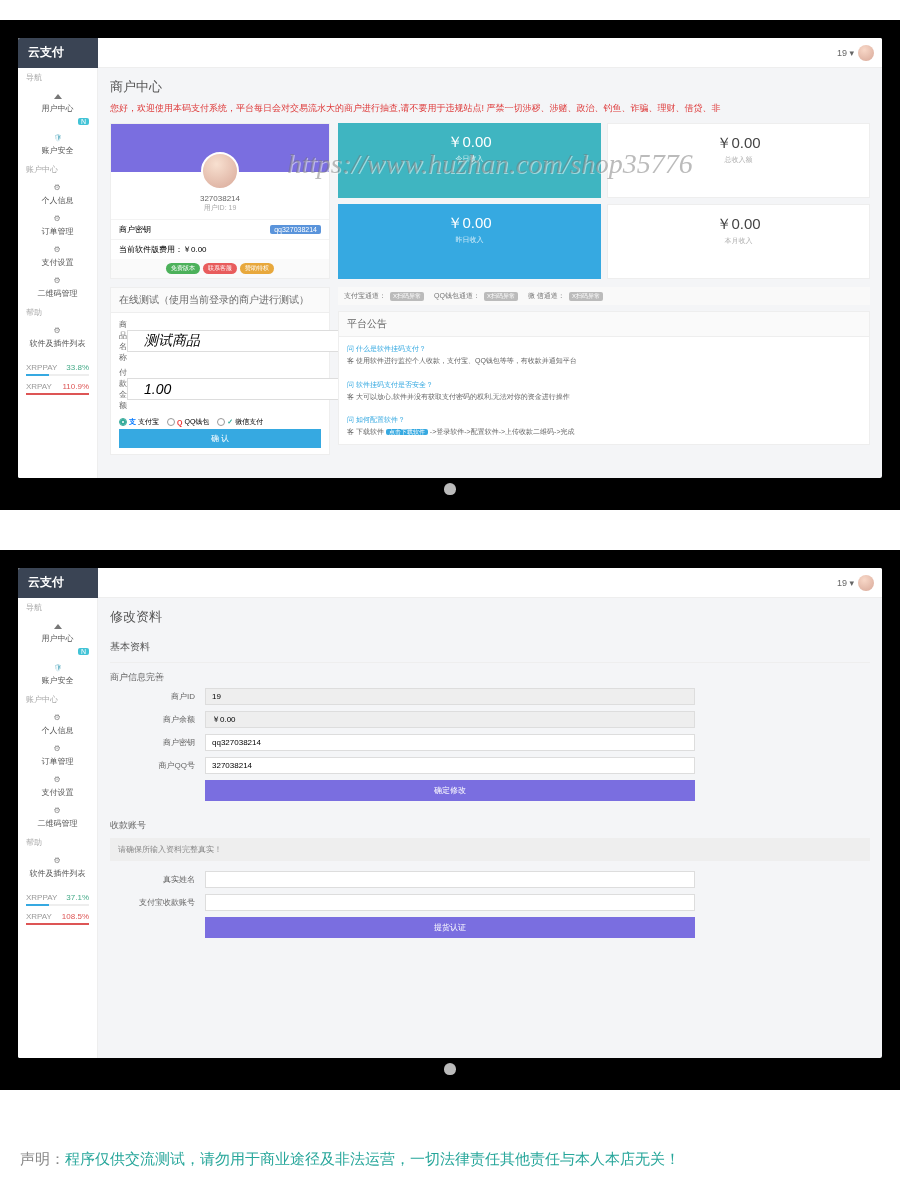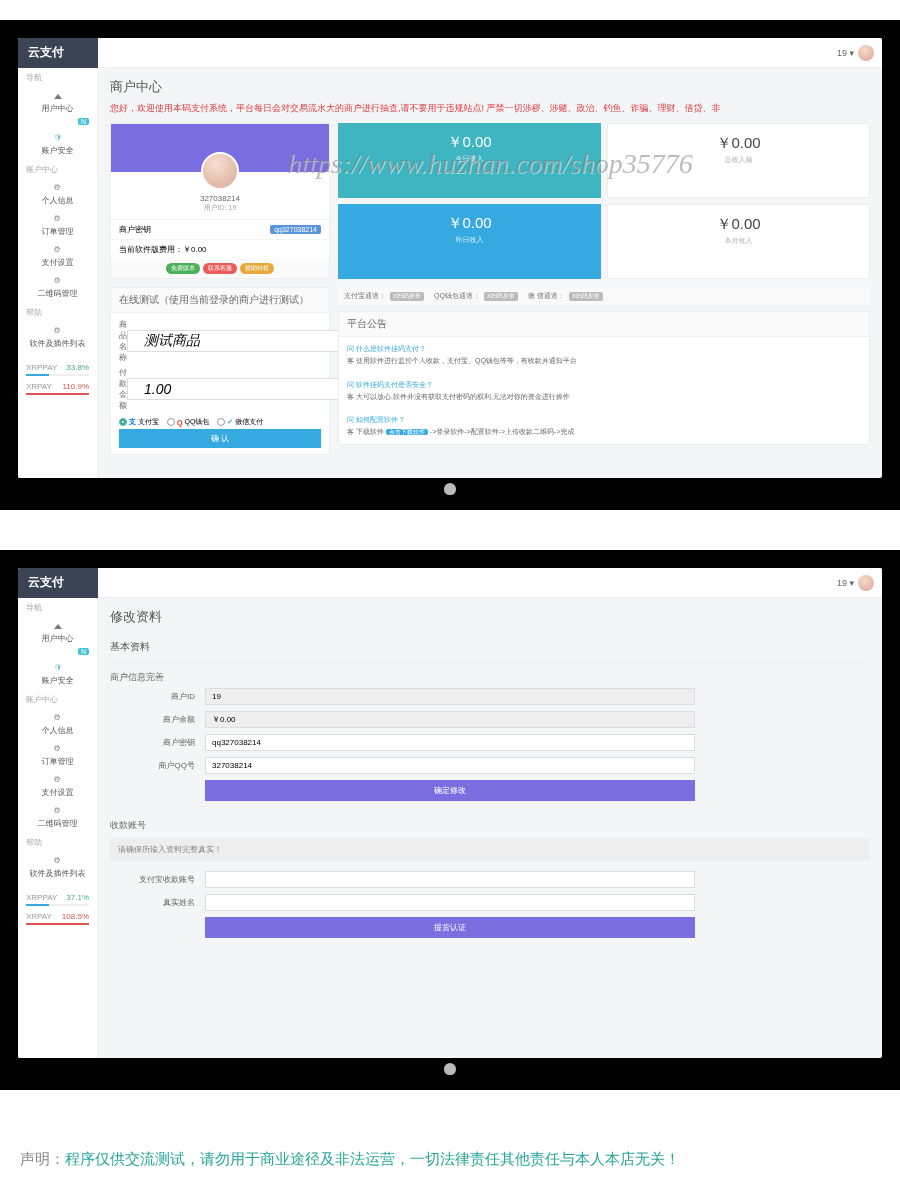--- a/index.html
+++ b/index.html
@@ -362,27 +362,27 @@
             </div>
       <div class="form-row">
               <label>商户QQ号</label>
               <input value="327038214" style="">
             </div>
       <button class="btn-submit">确定修改</button>
 
       <div class="form-sub-h" style="margin-top:18px">收款账号</div>
       <div class="alert-grey">请确保所输入资料完整真实！</div>
       <div class="form-row">
+              <label>真实姓名</label>
+              <input style="">
+            </div>
+      <div class="form-row">
               <label>支付宝收款账号</label>
               <input style="">
             </div>
-      <div class="form-row">
-              <label>真实姓名</label>
-              <input style="">
-            </div>
       <button class="btn-submit">提货认证</button>
     </div>
   </div>
 </div>
 <div class="monitor-foot"><span class="apple-icon"></span></div>
 </div>
 
 <div class="disclaimer">
   <span class="lbl">声明：</span><span>程序仅供交流测试，请勿用于商业途径及非法运营，一切法律责任其他责任与本人本店无关！</span>
 </div>

